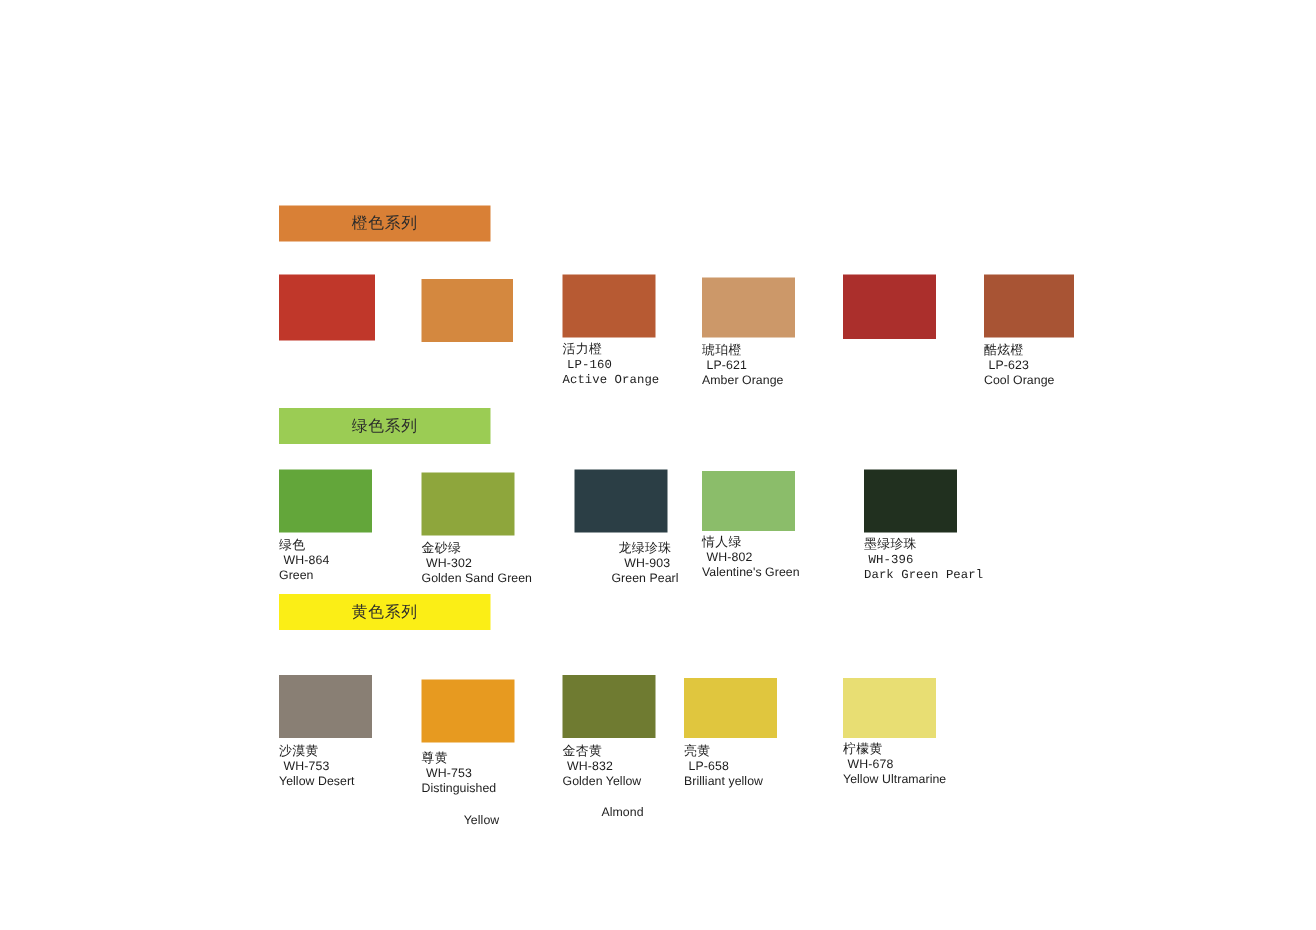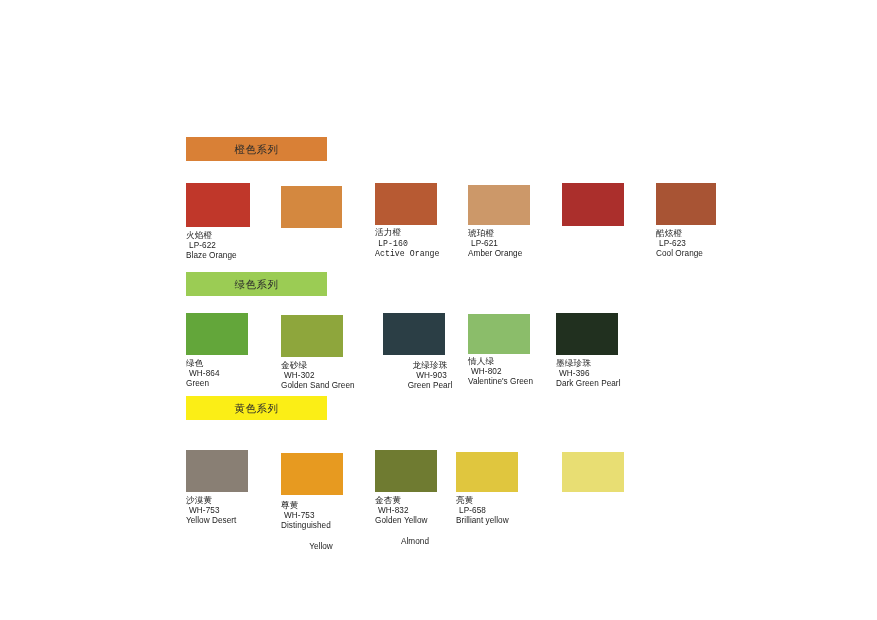--- a/index.html
+++ b/index.html
@@ -87,25 +87,20 @@
   }
 </style>
 </head>
 <body>
 
 <div id="catalog">
     <div class="series-header" style="top: 137px; background: rgb(217, 128, 54);">橙色系列</div>
     <div class="swatch-row" style="top: 183px;">
       <div class="swatch-cell" style="left: 186px;">
         <div class="swatch-chip" title="Blaze Orange" style="width: 64px; height: 44px; margin-top: 0px; background: rgb(192, 55, 42);"></div>
-        <div class="swatch-labels" style="margin-top: 3px;">
-          <div class="label-cn">火焰橙</div>
-          <div class="label-code">LP-622</div>
-          <div class="label-en">Blaze Orange</div>
-        </div>
       </div>
       <div class="swatch-cell" style="left: 281px;">
         <div class="swatch-chip" title="Fashion Orange" style="width: 61px; height: 42px; margin-top: 3px; background: rgb(212, 136, 63);"></div>
       </div>
       <div class="swatch-cell" style="left: 375px;">
         <div class="swatch-chip" title="Active Orange" style="width: 62px; height: 42px; margin-top: 0px; background: rgb(183, 90, 51);"></div>
         <div class="swatch-labels" style="margin-top: 3px; font-family: Liberation Mono, monospace;">
           <div class="label-cn">活力橙</div>
           <div class="label-code">LP-160</div>
           <div class="label-en">Active Orange</div>
@@ -158,21 +153,21 @@
         </div>
       </div>
       <div class="swatch-cell" style="left: 468px;">
         <div class="swatch-chip" title="Valentine's Green" style="width: 62px; height: 40px; margin-top: 1px; background: rgb(139, 189, 106);"></div>
         <div class="swatch-labels" style="margin-top: 2px;">
           <div class="label-cn">情人绿</div>
           <div class="label-code">WH-802</div>
           <div class="label-en">Valentine's Green</div>
         </div>
       </div>
-      <div class="swatch-cell" style="left: 556px;">
+      <div class="swatch-cell" style="left: 576px; font-family: Liberation Mono, monospace;">
         <div class="swatch-chip" title="Dark Green Pearl" style="width: 62px; height: 42px; margin-top: 0px; background: rgb(33, 48, 31);"></div>
         <div class="swatch-labels" style="margin-top: 3px;">
           <div class="label-cn">墨绿珍珠</div>
           <div class="label-code">WH-396</div>
           <div class="label-en">Dark Green Pearl</div>
         </div>
       </div>
     </div>
     <div class="series-header" style="top: 396px; background: rgb(251, 238, 22);">黄色系列</div>
     <div class="swatch-row" style="top: 450px;">
@@ -205,15 +200,20 @@
       <div class="swatch-cell" style="left: 456px;">
         <div class="swatch-chip" title="Brilliant yellow" style="width: 62px; height: 40px; margin-top: 2px; background: rgb(224, 198, 62);"></div>
         <div class="swatch-labels" style="margin-top: 3px;">
           <div class="label-cn">亮黄</div>
           <div class="label-code">LP-658</div>
           <div class="label-en">Brilliant yellow</div>
         </div>
       </div>
       <div class="swatch-cell" style="left: 562px;">
         <div class="swatch-chip" title="Yellow Ultramarine" style="width: 62px; height: 40px; margin-top: 2px; background: rgb(232, 222, 115);"></div>
+        <div class="swatch-labels" style="margin-top: 2px;">
+          <div class="label-cn">柠檬黄</div>
+          <div class="label-code">WH-678</div>
+          <div class="label-en">Yellow Ultramarine</div>
+        </div>
       </div>
     </div>
   </div>
 
 </body></html>

